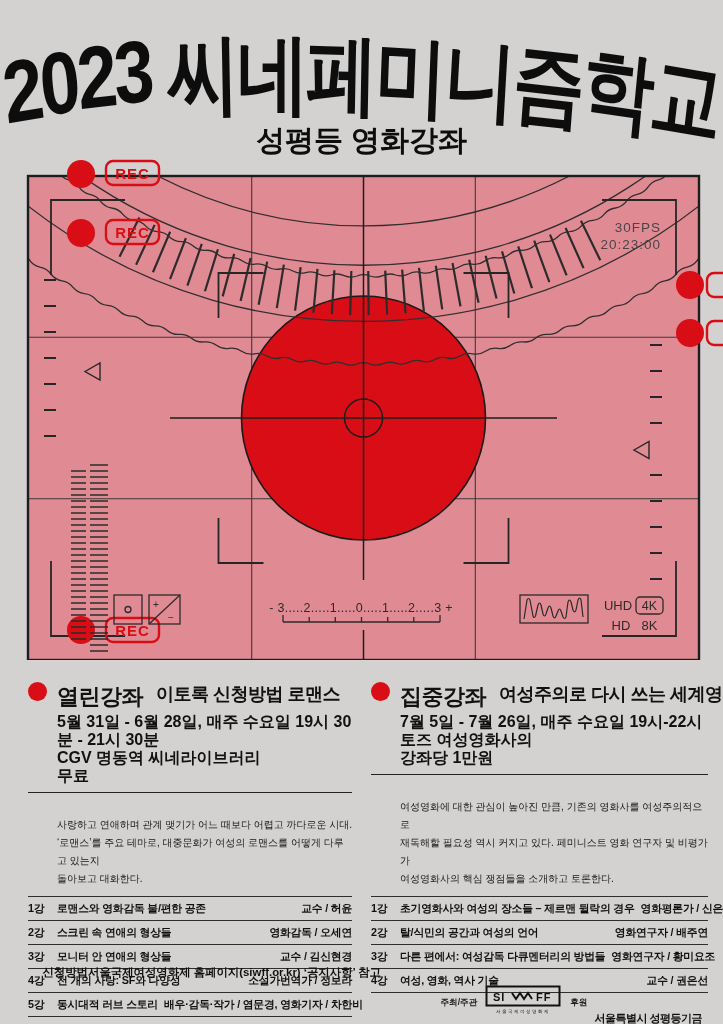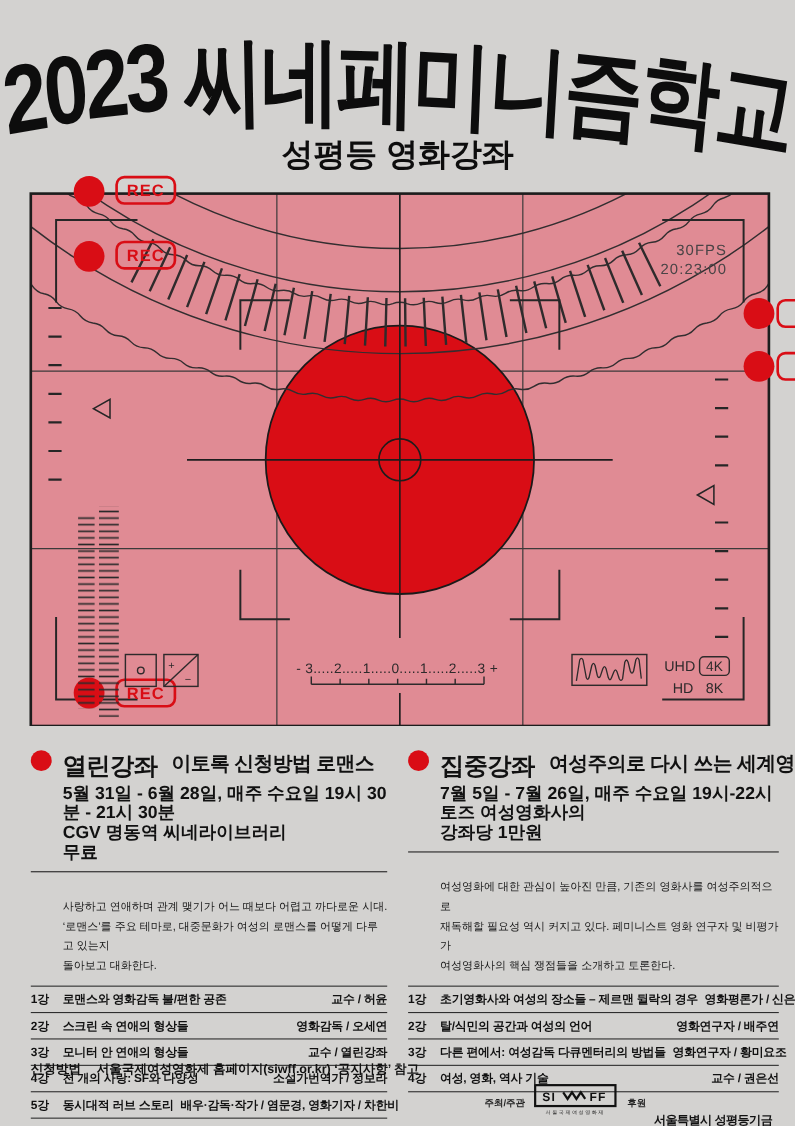--- a/index.html
+++ b/index.html
@@ -34,21 +34,21 @@
   .sec-desc{
     border-top:1.4px solid #232323;white-space:pre-line;
     padding:23px 0 8px 29px;font-size:10px;font-weight:400;line-height:18px;color:#161616;
   }
   .lect-list{border-bottom:1.2px solid #2e2e2e;}
   .lect-row{display:flex;align-items:center;border-top:1.2px solid #2e2e2e;padding:4.5px 0;font-size:10.8px;letter-spacing:-0.2px;}
   .lect-row .no{width:29px;font-weight:800;flex:0 0 29px;}
   .lect-row .lt{flex:1 1 auto;font-weight:700;white-space:nowrap;}
   .lect-row .sp{font-weight:700;text-align:right;white-space:nowrap;margin-left:6px;}
   
-  .footer-left{position:absolute;left:28px;top:963px;font-size:11.4px;line-height:19.5px;}
+  .footer-left{position:absolute;left:28px;top:963px;font-size:11.4px;line-height:19.5px;text-align:right;}
   .f-row{display:flex;}
   .f-label{width:60px;font-weight:800;flex:0 0 60px;}
   .f-text{font-weight:600;}
   .footer-right{position:absolute;right:21px;top:979px;display:flex;align-items:center;}
   .host-label,.sponsor-label{font-size:8.6px;font-weight:700;color:#222;}
   .logo-wrap{margin:0 9px 0 8px;}
   .sponsor-label{margin-right:7px;}
   .sponsor-name{font-size:11px;font-weight:800;letter-spacing:-0.5px;margin-top:32px;}
 </style>
 </head>
@@ -214,21 +214,21 @@
         <span class="sp">교수 / 허윤</span>
       </div>
       <div class="lect-row">
         <span class="no">2강</span>
         <span class="lt">스크린 속 연애의 형상들</span>
         <span class="sp">영화감독 / 오세연</span>
       </div>
       <div class="lect-row">
         <span class="no">3강</span>
         <span class="lt">모니터 안 연애의 형상들</span>
-        <span class="sp">교수 / 열린강좌</span>
+        <span class="sp">교수 / 김신현경</span>
       </div>
       <div class="lect-row">
         <span class="no">4강</span>
         <span class="lt">천 개의 사랑: SF와 다양성</span>
         <span class="sp">소설가번역가 / 정보라</span>
       </div>
       <div class="lect-row">
         <span class="no">5강</span>
         <span class="lt">동시대적 러브 스토리</span>
         <span class="sp">배우·감독·작가 / 염문경, 영화기자 / 차한비</span>

